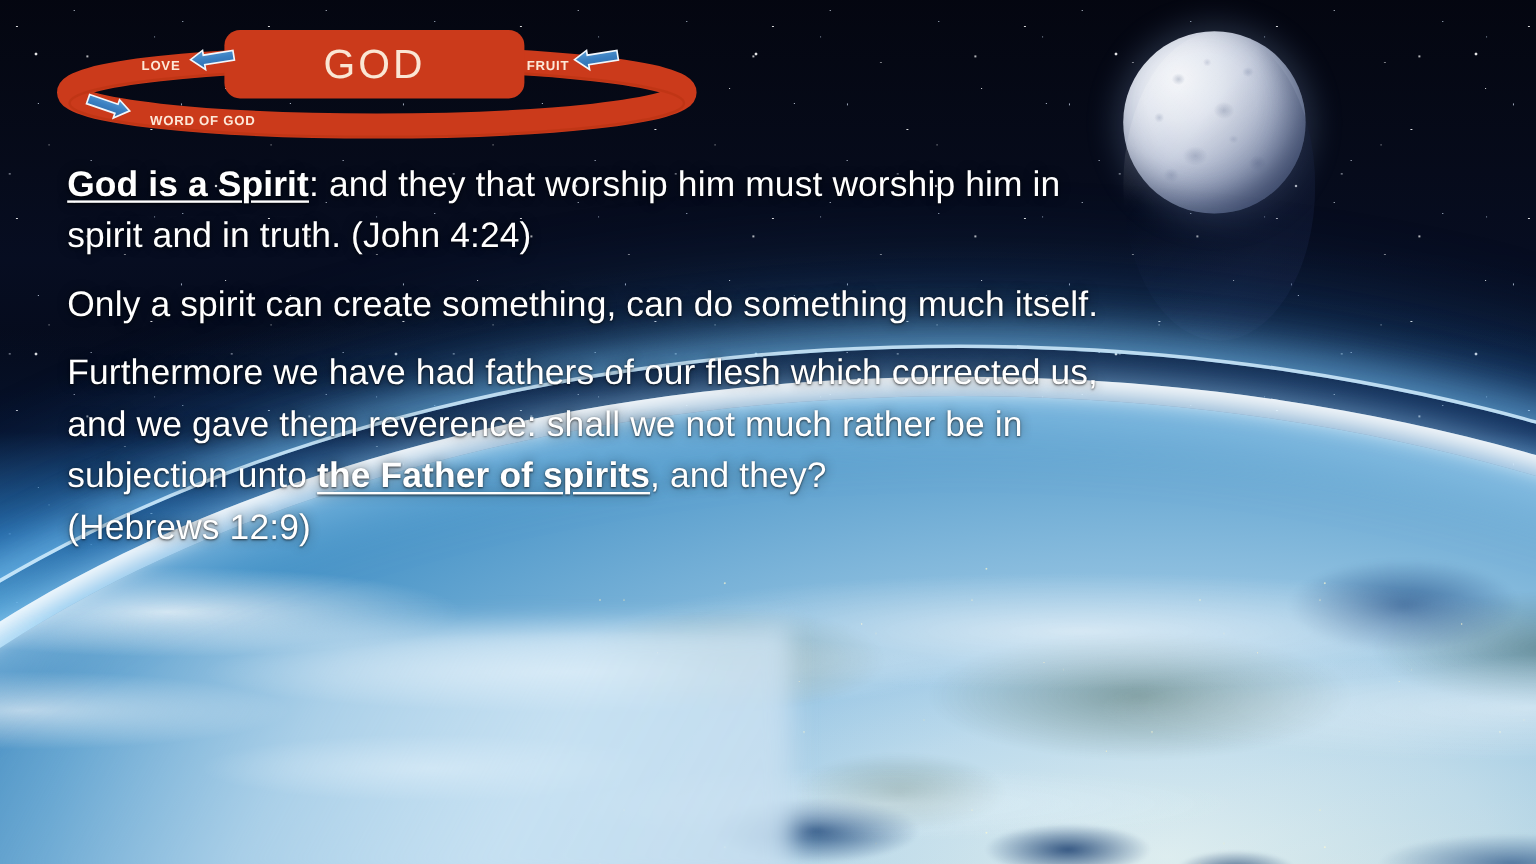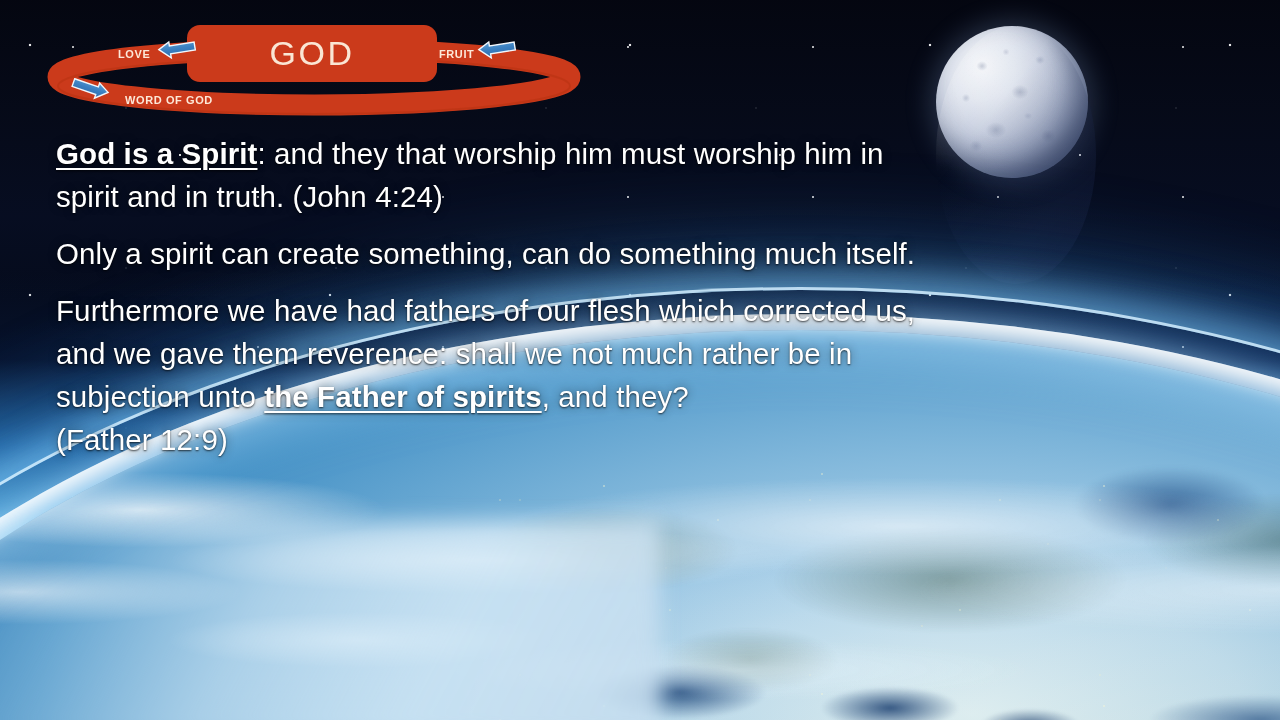--- a/index.html
+++ b/index.html
@@ -286,17 +286,17 @@
       </g>
     </svg>
   </div>
 
   <div class="copy">
 
     <p class="para p1"><span class="em">God is a Spirit</span><span>: and they that worship him must worship him in spirit and in truth. (John 4:24)</span></p>
 
     <p class="para p2">Only a spirit can create something, can do something much itself.</p>
 
-    <p class="para p3"><span>Furthermore we have had fathers of our flesh which corrected us, and we gave them reverence: shall we not much rather be in subjection unto </span><span class="em">the Father of spirits</span><span>, and they?</span><br><span>(Father 12:9)</span></p>
+    <p class="para p3"><span>Furthermore we have had fathers of our flesh which corrected us, and we gave them reverence: shall we not much rather be in subjection unto </span><span class="em">the Father of spirits</span><span>, and they?</span><br><span>(Hebrews 12:9)</span></p>
 
   </div>
 
 </div>
 
 </body></html>

